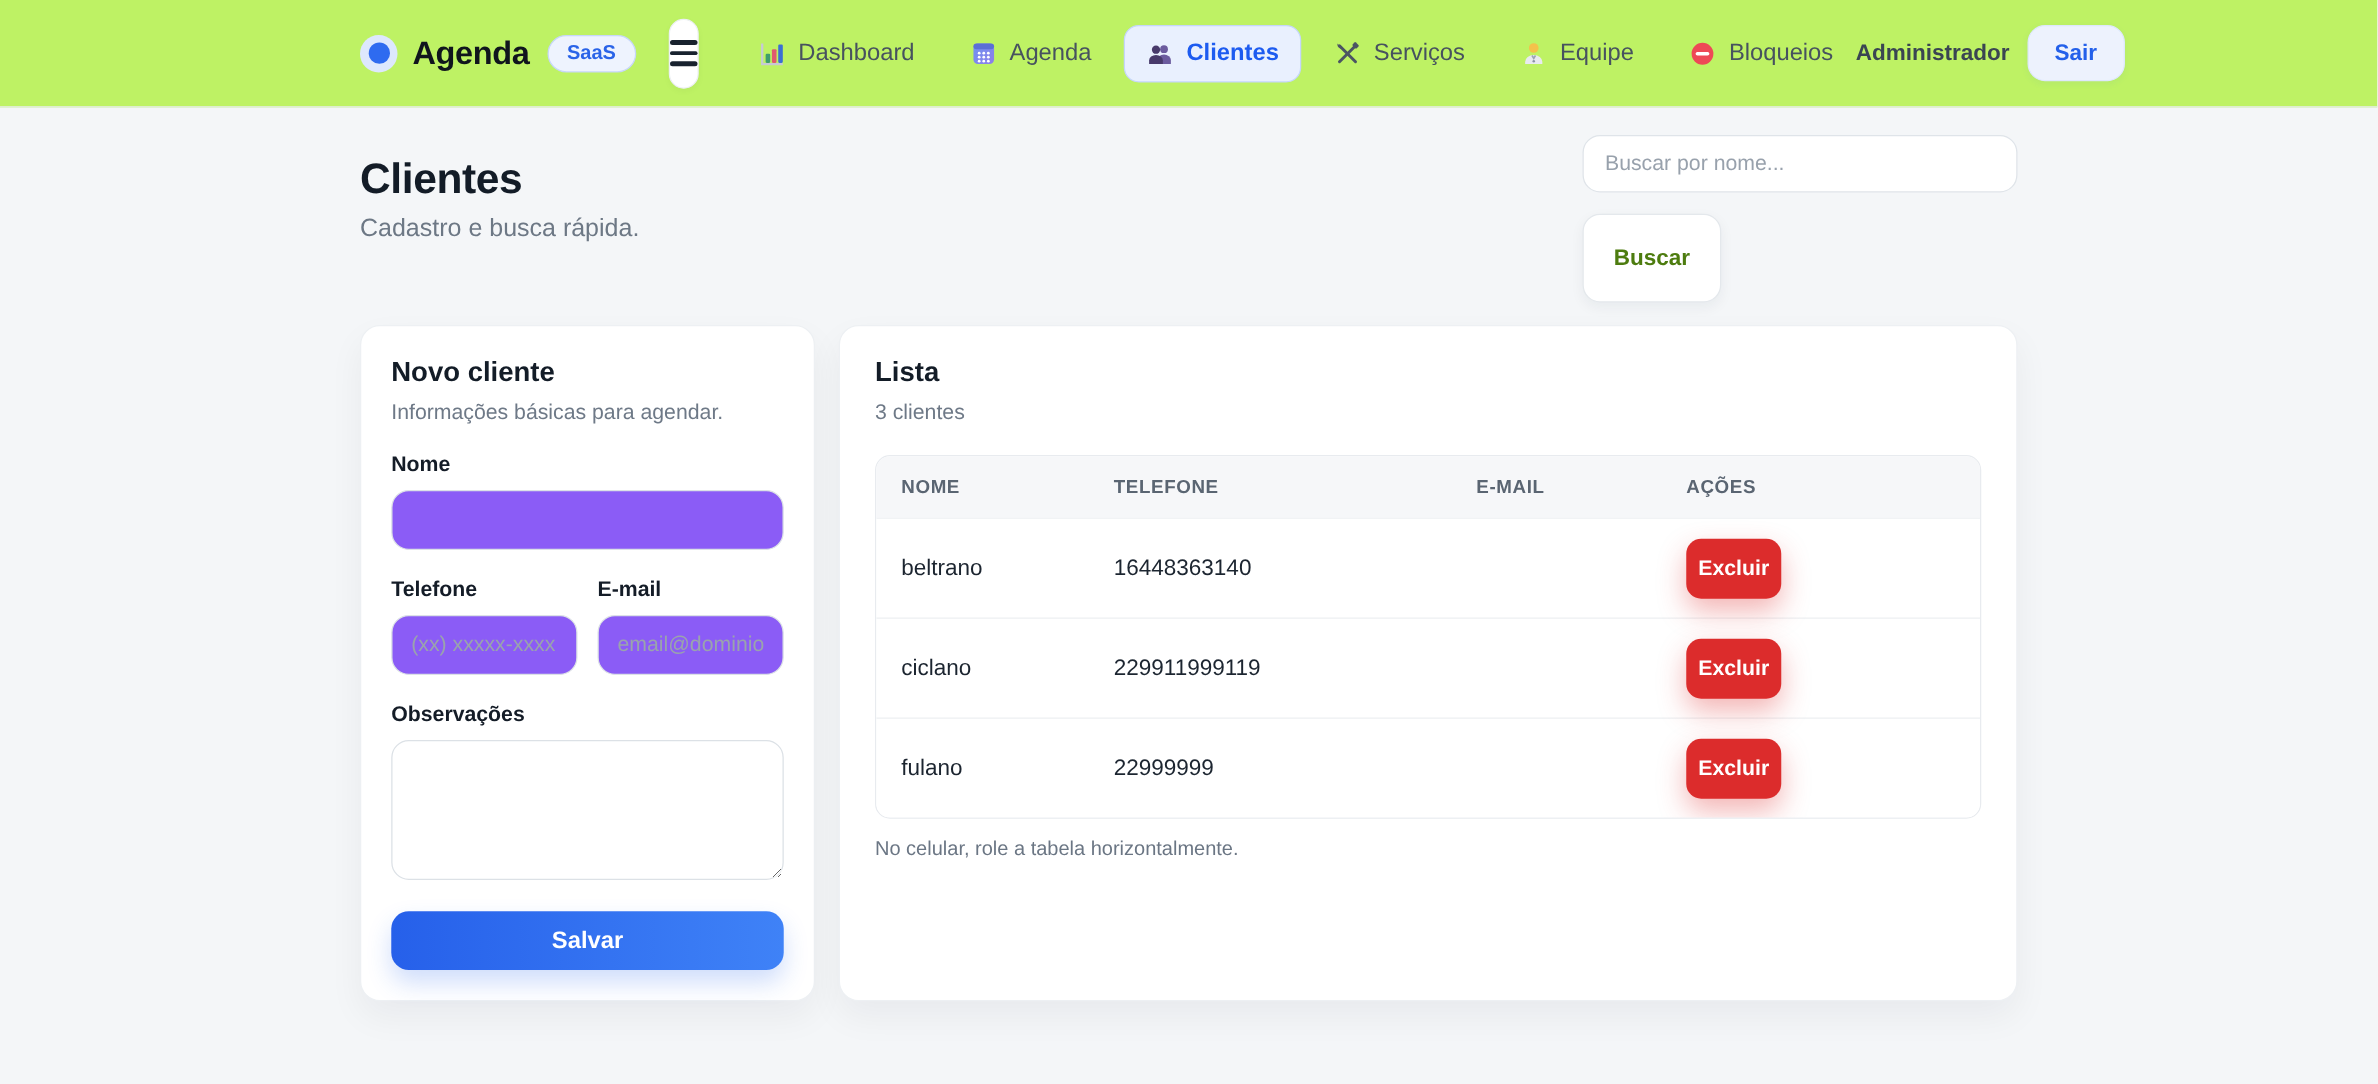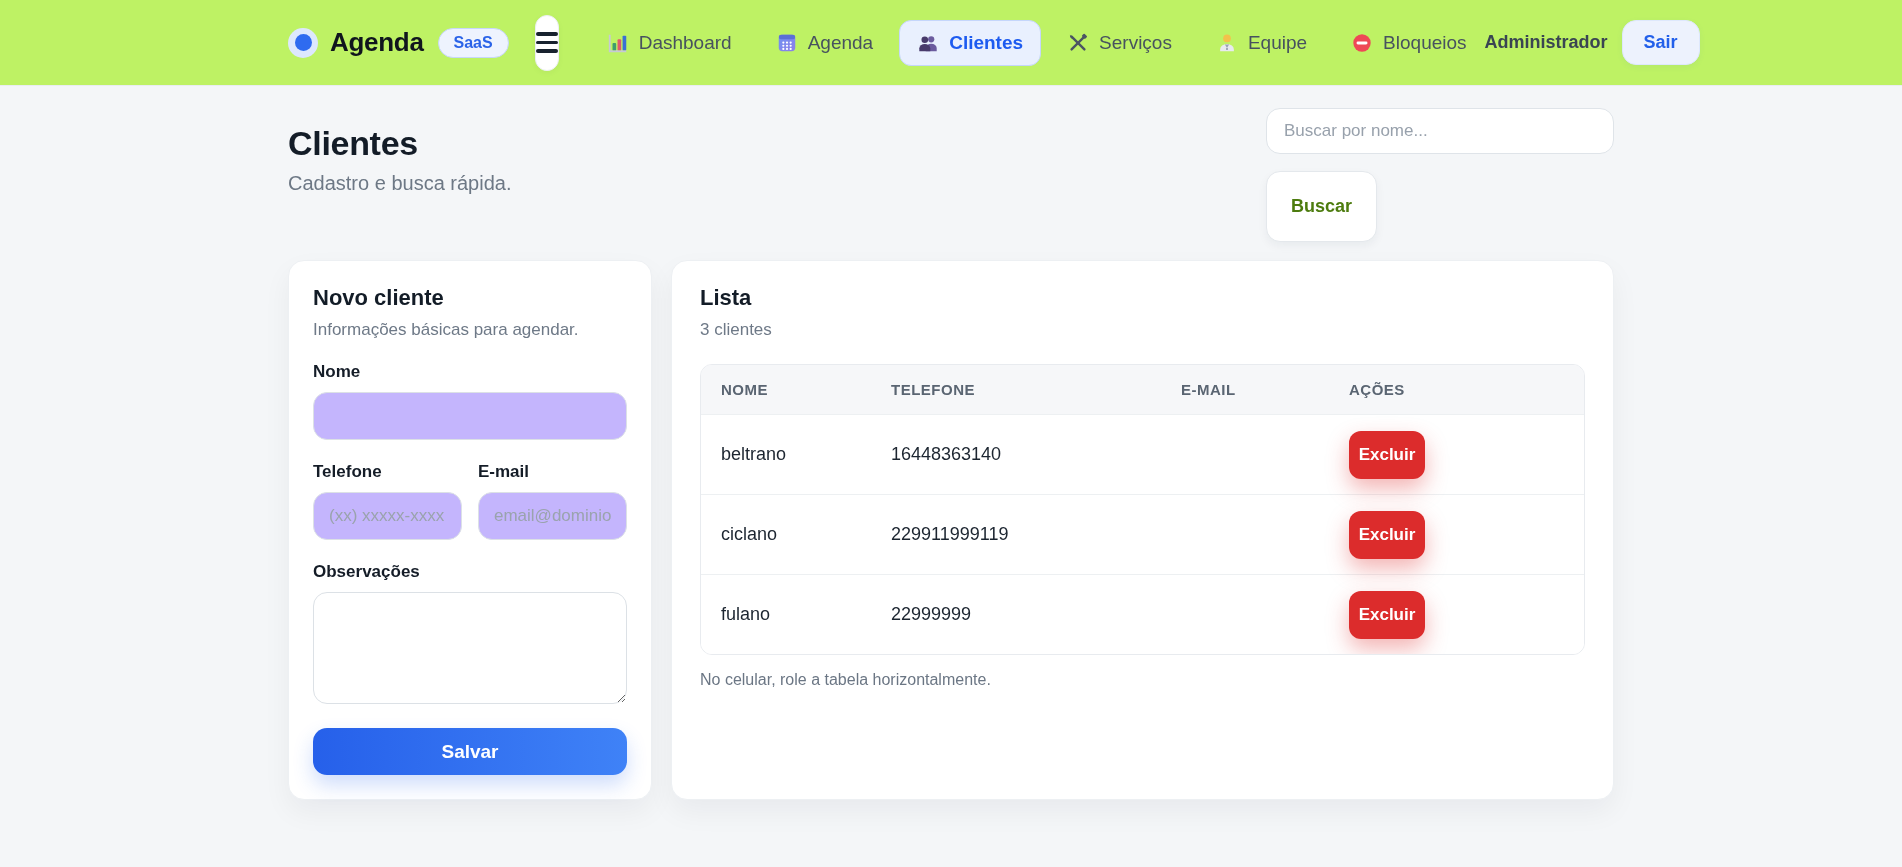--- a/index.html
+++ b/index.html
@@ -87,21 +87,21 @@
     background: #ffffff; border: 1px solid #edf0f3; border-radius: 16px;
     box-shadow: 0 12px 28px rgba(17,24,39,.05);
   }
   .card-title { font-size: 22px; font-weight: 800; color: #131c27; }
   .card-subtitle { font-size: 17px; color: #6e7987; margin-top: 9px; }
   
   .form-card { width: 364px; flex: 0 0 auto; padding: 24px; }
   .field-label { display: block; font-size: 17px; font-weight: 800; color: #141c27; margin: 22px 0 10px; }
   .text-input {
     width: 100%; height: 48px; border-radius: 14px; border: 1px solid #dce1e6;
-    background: #c4b5fd; padding: 0 15px; font-size: 17px; color: #222b36;
+    background: #8b5cf6; padding: 0 15px; font-size: 17px; color: #222b36;
     font-family: inherit; outline: none;
   }
   .text-input::placeholder { color: #9aa3ad; }
   .field-row { display: flex; gap: 16px; }
   .field-row > div { flex: 1; min-width: 0; }
   .notes-area {
     width: 100%; height: 112px; border-radius: 14px; border: 1px solid #dce1e6;
     background: #fff; padding: 12px 15px; font-size: 17px; color: #222b36;
     font-family: inherit; outline: none; resize: both;
   }

